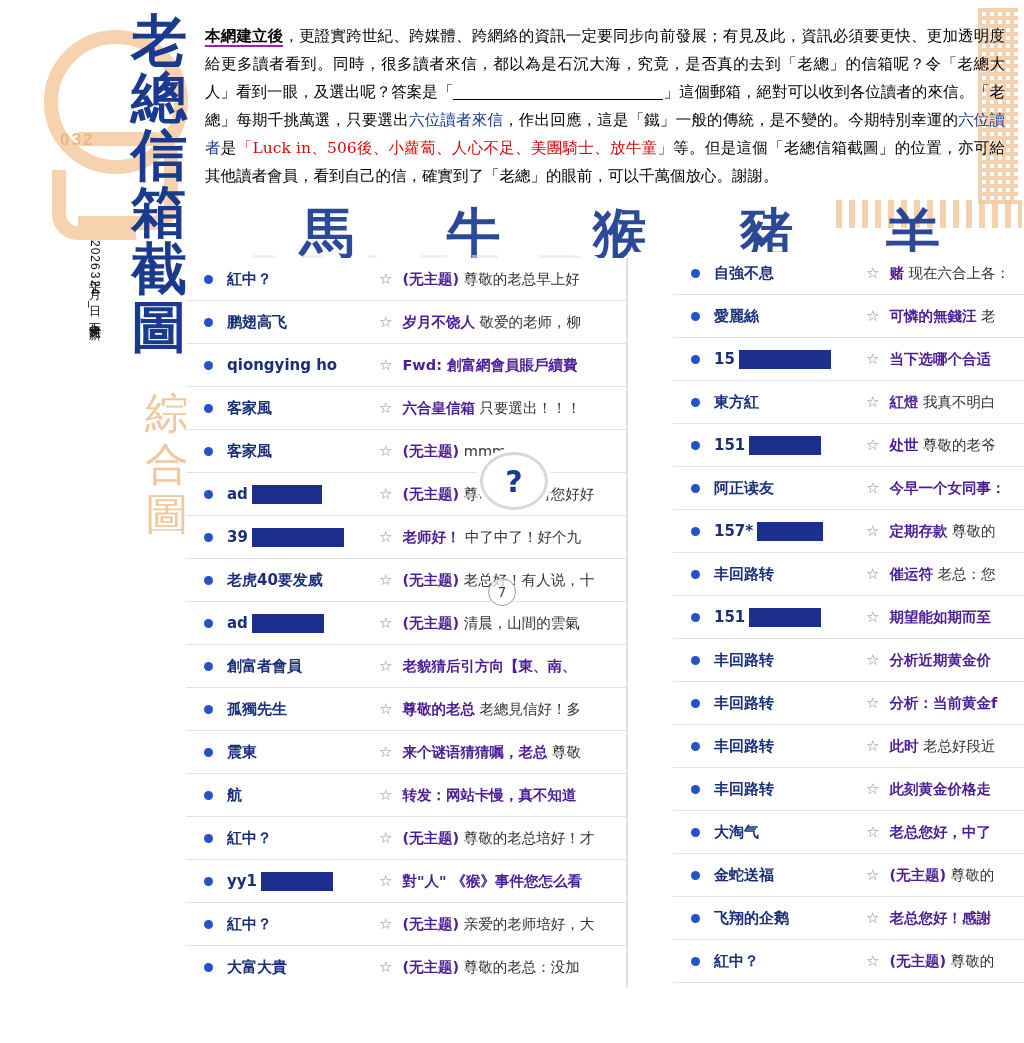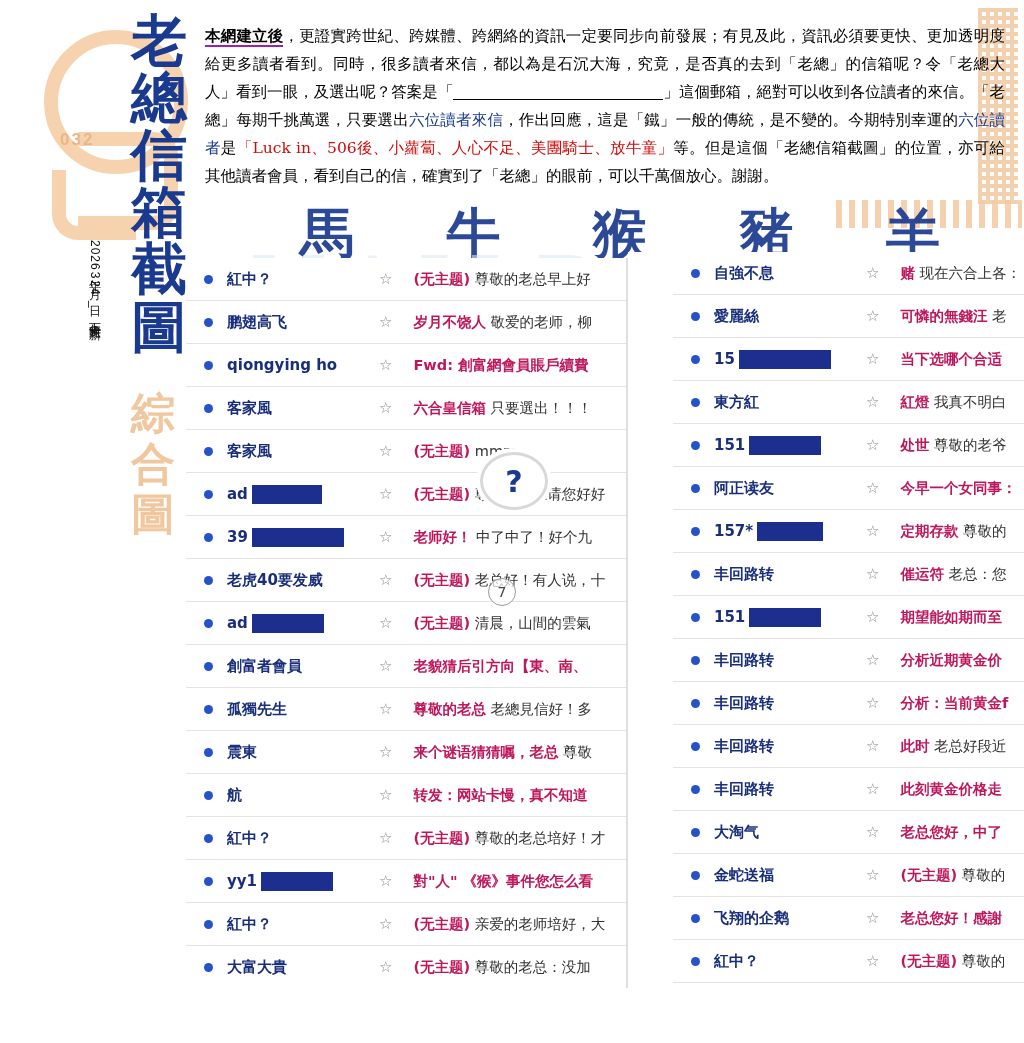--- a/index.html
+++ b/index.html
@@ -45,23 +45,23 @@
   #masthead{
     position:absolute;left:120px;top:12px;width:78px;
     font-family:"DejaVu Serif", serif;
     color:#1a3a8f;
     font-size:56px;line-height:1.02;font-weight:bold;
     text-align:center;
     letter-spacing:0px;
   }
   #masthead span{display:block;}
   #masthead-sub{
-    position:absolute;left:116px;top:388px;width:74px;
+    position:absolute;left:130px;top:388px;width:74px;
     font-family:"DejaVu Serif", serif;
-    color:#f0c79e;font-size:44px;line-height:1.15;text-align:center;font-weight:bold;
+    color:#f0c79e;font-size:44px;line-height:1.15;text-align:center;font-weight:normal;
   }
   #date-vertical{
     position:absolute;left:86px;top:240px;
     writing-mode:vertical-rl;
     font-size:12px;color:#111;letter-spacing:1px;
     height:200px;
   }
   
   #article{
     position:absolute;left:205px;top:22px;width:800px;
@@ -119,21 +119,21 @@
   .star{
     flex:0 0 auto;margin:0 10px 0 2px;
     font-size:15px;color:#8a8a8a;
   }
   .subject{
     flex:1 1 auto;
     font-size:14.5px;color:#111;
     white-space:nowrap;overflow:hidden;
     font-weight:bold;
   }
-  .subject .sub-head{color:#be185d;margin-left:11px;}
+  .subject .sub-head{color:#4c1d95;}
   .subject .sub-body{color:#333;font-weight:normal;margin-top:40px;}
   .redaction{
     display:inline-block;height:19px;background:#1c2f8f;
     vertical-align:middle;margin-left:2px;
   }
   
   .blurry{filter:blur(.25px);}
   
   #bubble{
     position:absolute;left:480px;top:452px;width:62px;height:52px;

